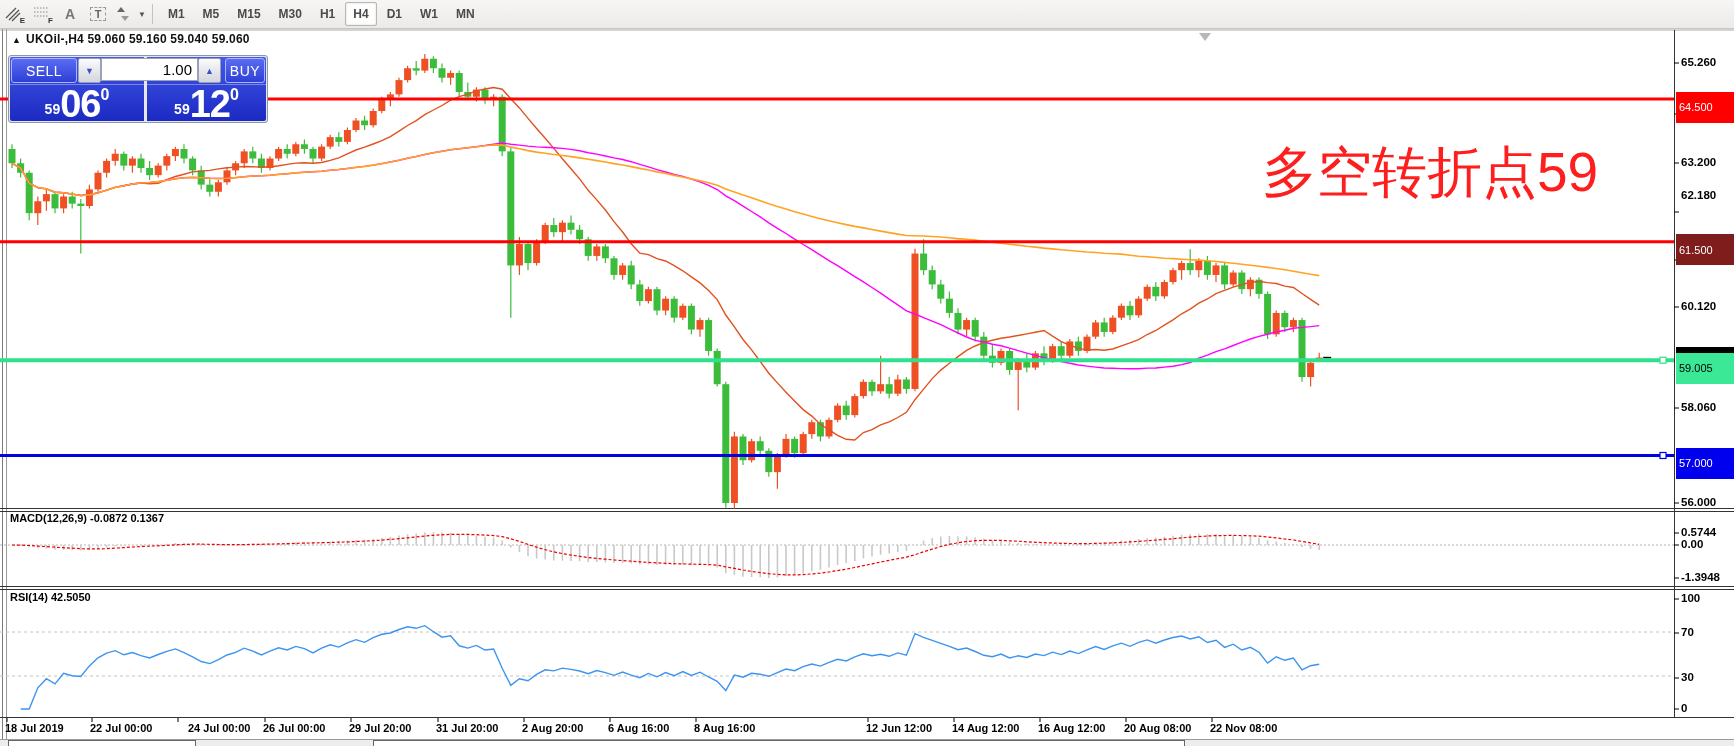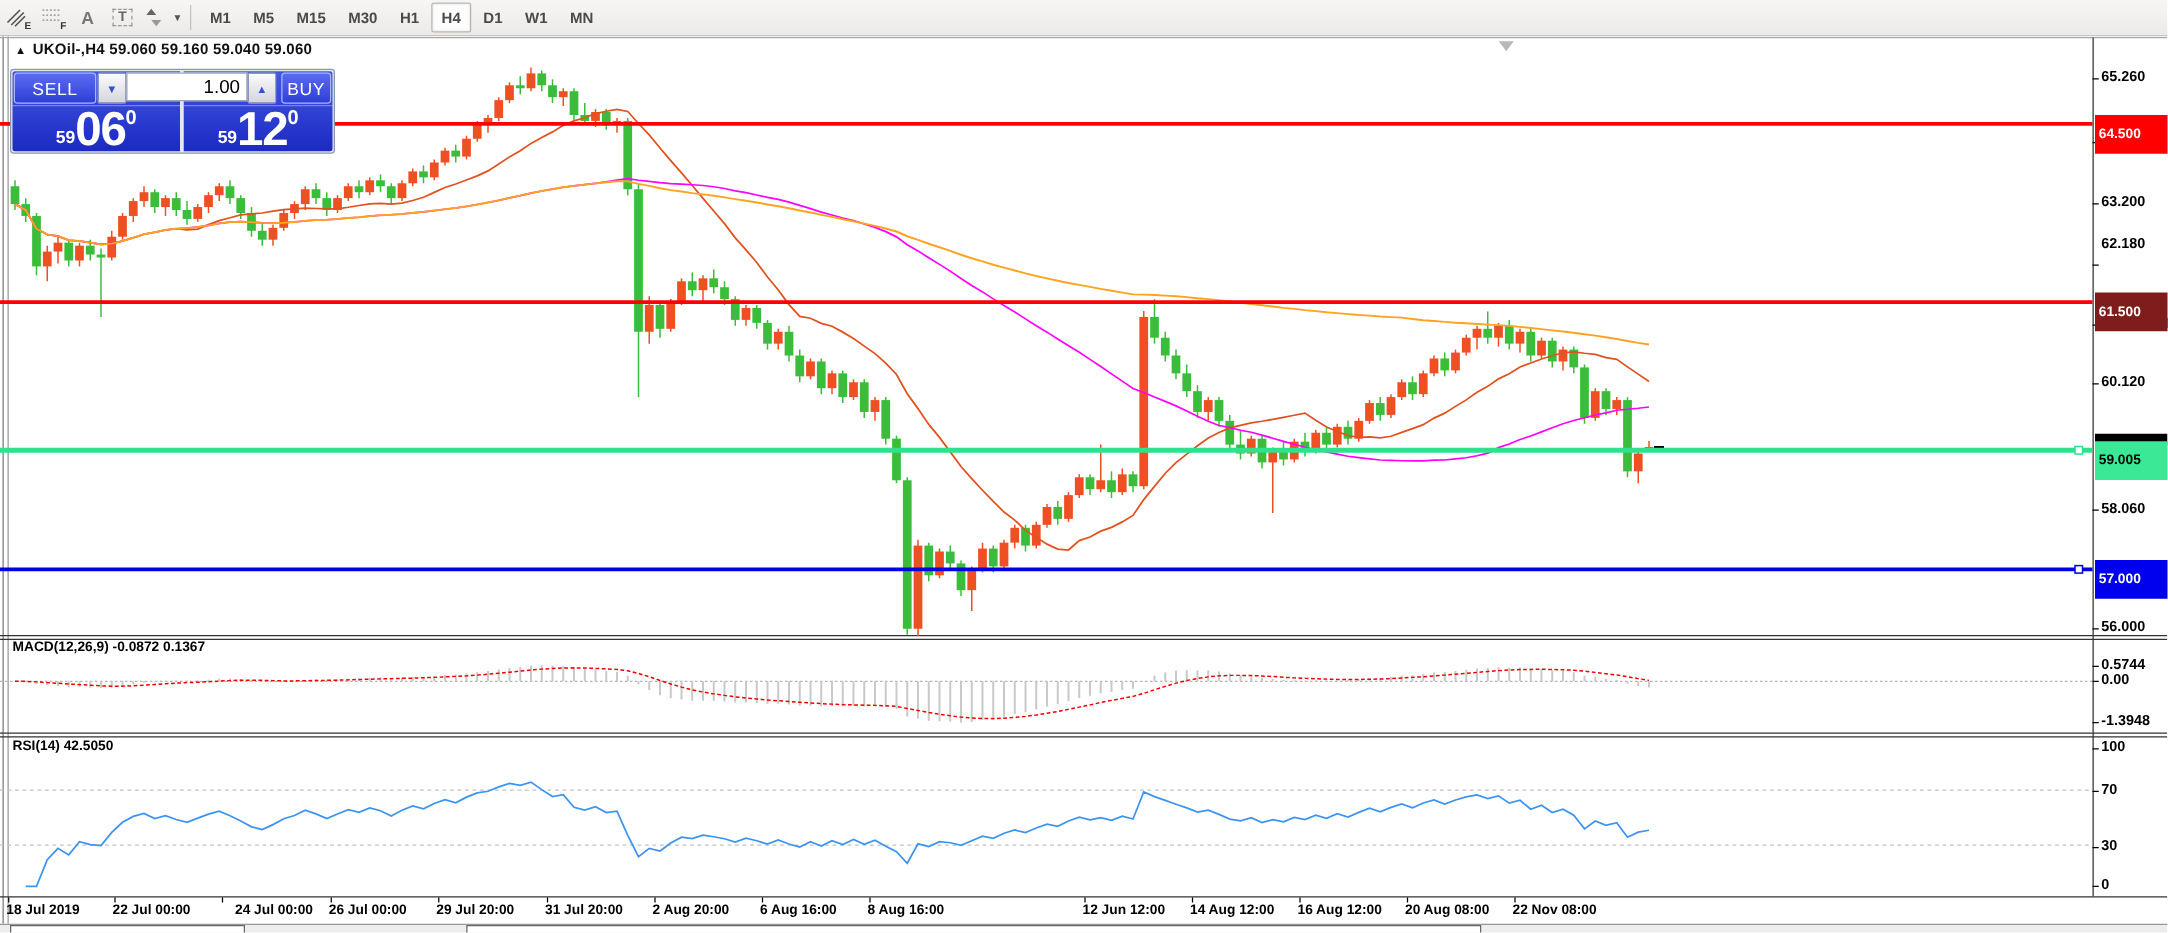--- a/index.html
+++ b/index.html
@@ -33,21 +33,21 @@
   #volinput{position:absolute;left:92px;top:2px;width:90px;height:21px;border:1px solid #9aa4b6;background:#fff;font-size:15px;text-align:right;padding:0 5px 0 0;font-family:inherit;z-index:2;}
   .priceblock{position:absolute;top:28px;bottom:1px;color:#fff;display:flex;align-items:flex-end;justify-content:center;border-top:1px solid rgba(255,255,255,.35);}
   #pb-left{left:1px;width:134px;}
   #pb-right{left:138px;right:1px;}
   .p-small{font-size:14px;font-weight:700;margin-bottom:4px;}
   .p-big{font-size:38px;font-weight:600;line-height:34px;letter-spacing:-1px;}
   .p-sup{font-size:16px;font-weight:700;align-self:flex-start;margin-top:1px;}
   
   .paneltag{position:absolute;font-size:11px;font-weight:600;color:#000;z-index:20;}
   .axlabel{position:absolute;left:1681px;font-size:11.5px;font-weight:600;color:#000;z-index:20;white-space:nowrap;}
-  .badge{position:absolute;left:1676px;width:56px;height:31px;font-size:11px;font-weight:700;display:flex;align-items:center;padding-left:3px;z-index:21;}
+  .badge{position:absolute;left:1676px;width:56px;height:31px;font-size:11px;font-weight:400;display:flex;align-items:center;padding-left:3px;z-index:21;}
   .datelabel{position:absolute;top:722px;font-size:11px;font-weight:600;color:#000;z-index:20;white-space:nowrap;}
   #annotation{position:absolute;left:1262px;top:144px;font-size:55px;line-height:1.05;color:#ff1e1e;z-index:35;white-space:nowrap;font-weight:500;}
   #bidbox{position:absolute;left:1676px;width:58px;height:9px;background:#000;z-index:21;}
   #scrollmark{position:absolute;left:1199px;top:33px;width:0;height:0;border-left:6px solid transparent;border-right:6px solid transparent;border-top:8px solid #b8b8b8;z-index:18;}
   
   #bottomstrip{position:absolute;left:0;top:739px;width:1734px;height:7px;background:#ededed;border-top:1px solid #9a9a9a;z-index:15;}
   .tabbox{position:absolute;top:740px;height:10px;background:#fff;border:1px solid #666;z-index:16;}
   svg{position:absolute;left:0;top:0;z-index:10;}
 </style>
 </head>
@@ -654,20 +654,21 @@
         <span class="p-big">06</span>
         <span class="p-sup">0</span>
     </div>
     <div class="priceblock" id="pb-right">
       <span class="p-small">59</span>
         <span class="p-big">12</span>
         <span class="p-sup">0</span>
     </div>
   </div>
 
+  <div id="annotation" style="color: rgb(255, 30, 30);">多空转折点59</div>
 
   <div class="paneltag" style="left:10px;top:512px;">MACD(12,26,9) -0.0872 0.1367</div>
   <div class="paneltag" style="left:10px;top:591px;">RSI(14) 42.5050</div>
 
   <div id="bidbox" style="top: 346.6px;"></div>
 
   <div id="yaxis-labels">
       <div class="axlabel" style="top: 56px;">65.260</div>
       <div class="axlabel" style="top: 107px;">64.240</div>
       <div class="axlabel" style="top: 156px;">63.200</div>

